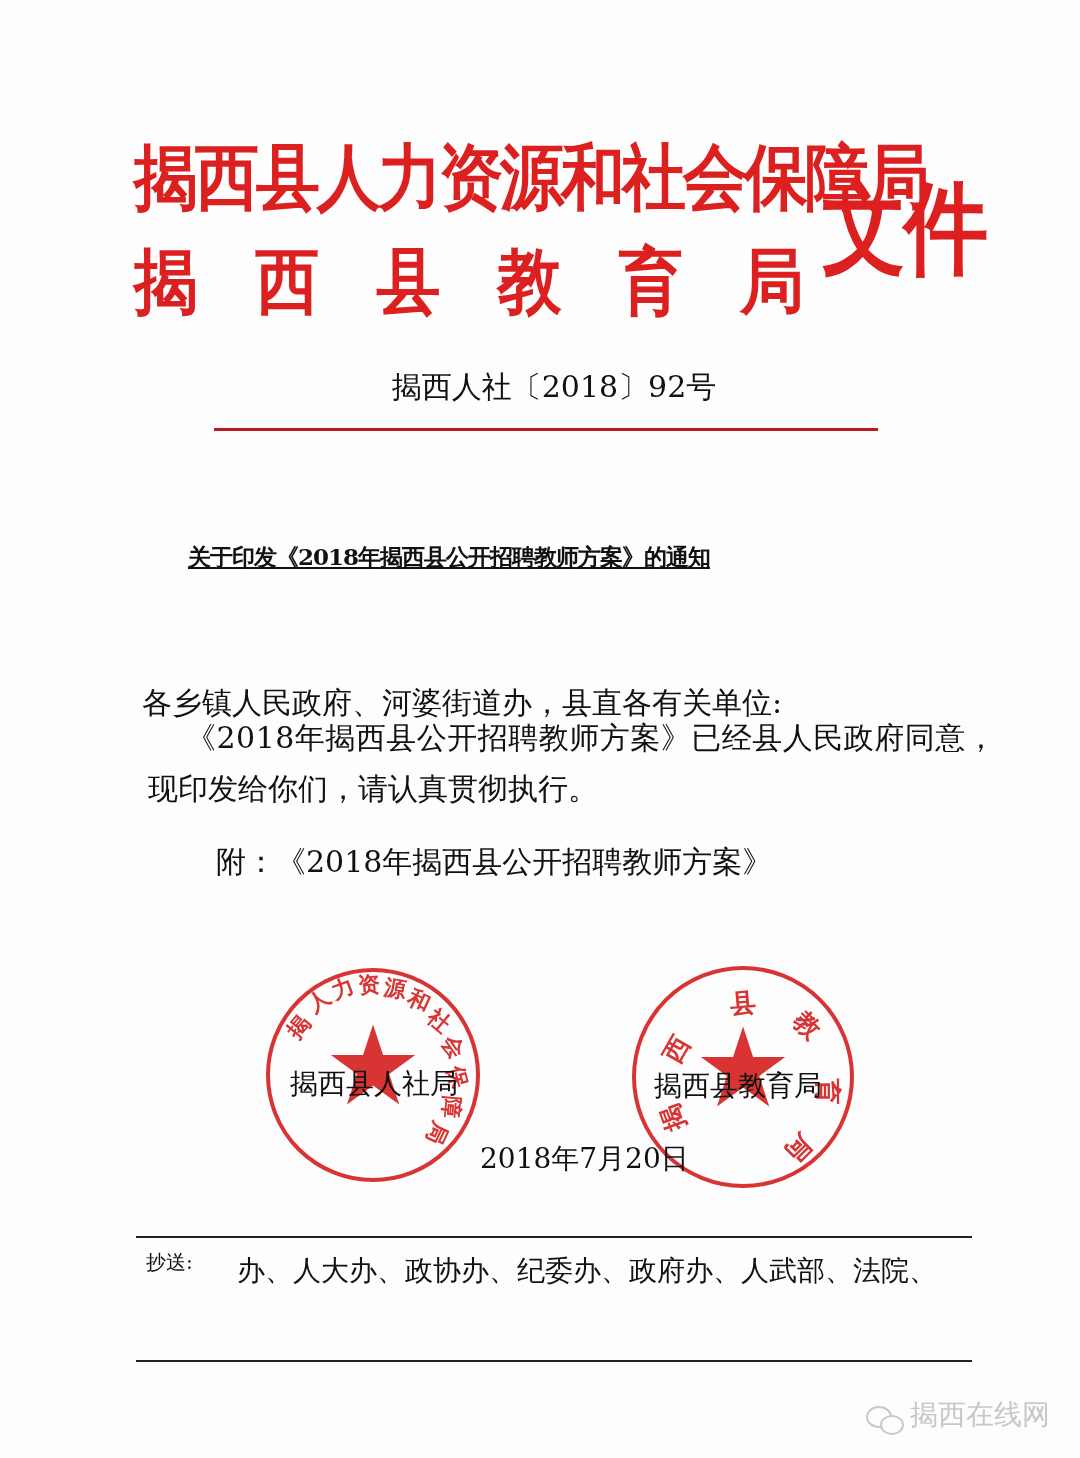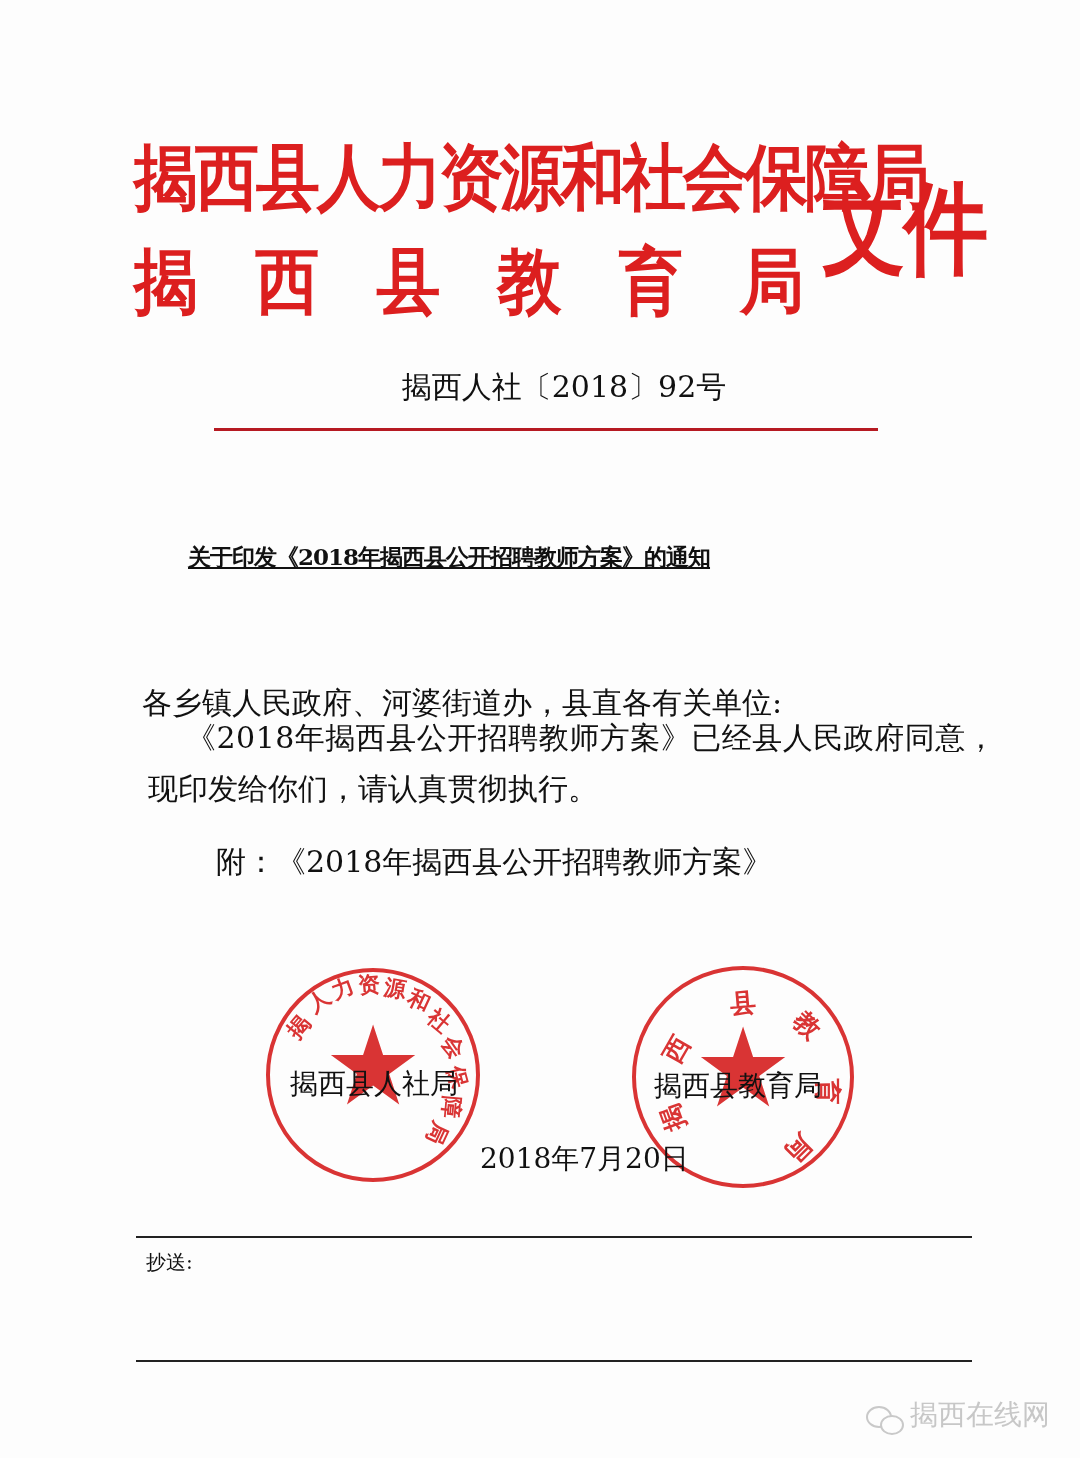--- a/index.html
+++ b/index.html
@@ -23,21 +23,21 @@
     .hdr2 { top: 246px; width: 670px; display: flex; justify-content: space-between; font-size: 64px; transform: scaleY(1.12); transform-origin: left top; }
     .wenjian {
       position: absolute; left: 822px; top: 178px;
       font-family: "DejaVu Serif", serif; font-weight: bold;
       color: #dc1f1f; font-size: 84px; line-height: 1; letter-spacing: -2px;
       transform: scaleY(1.2); transform-origin: left top;
     }
 
     .docno {
       position: absolute; left: 0; width: 1048px; top: 372px;
-      text-align: center; font-size: 30px; line-height: 1; margin-left: 10px;
+      text-align: center; font-size: 30px; line-height: 1;
     }
     .docno span { margin-left: 60px; }
     .red-rule {
       position: absolute; left: 214px; top: 428px; width: 664px; height: 3px;
       background: #b61a22;
     }
 
     .title {
       position: absolute; left: 188px; top: 545px;
       font-size: 23px; font-weight: bold; line-height: 1; letter-spacing: -1px;
@@ -141,20 +141,21 @@
   <span class="ring-text" style="left:178px;top:104px;transform:rotate(90deg);font-size:26px;">育</span>
   <span class="ring-text" style="left:150px;top:160px;transform:rotate(135deg);font-size:26px;">局</span>
 </div>
 <div class="stamp-label sl1">揭西县人社局</div>
 <div class="stamp-label sl2">揭西县教育局</div>
 <div class="body-text date">2018年7月20日</div>
 
 <div class="rule rule-top"></div>
 <div class="body-text cc-label">抄送:</div>
 <div class="cc-lines">
+  <div>办、人大办、政协办、纪委办、政府办、人武部、法院、</div>
 </div>
 <div class="rule rule-bot"></div>
 
 <div class="watermark">
   <span class="wechat-icon">
     <span class="bubble b1"></span>
       <span class="bubble b2"></span>
   </span>
   <span>揭西在线网</span>
 </div>

